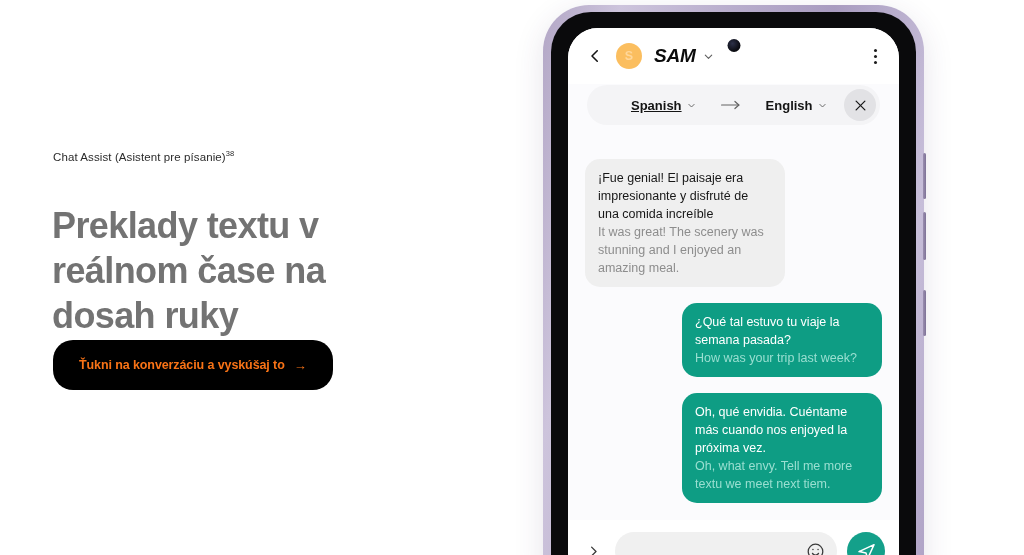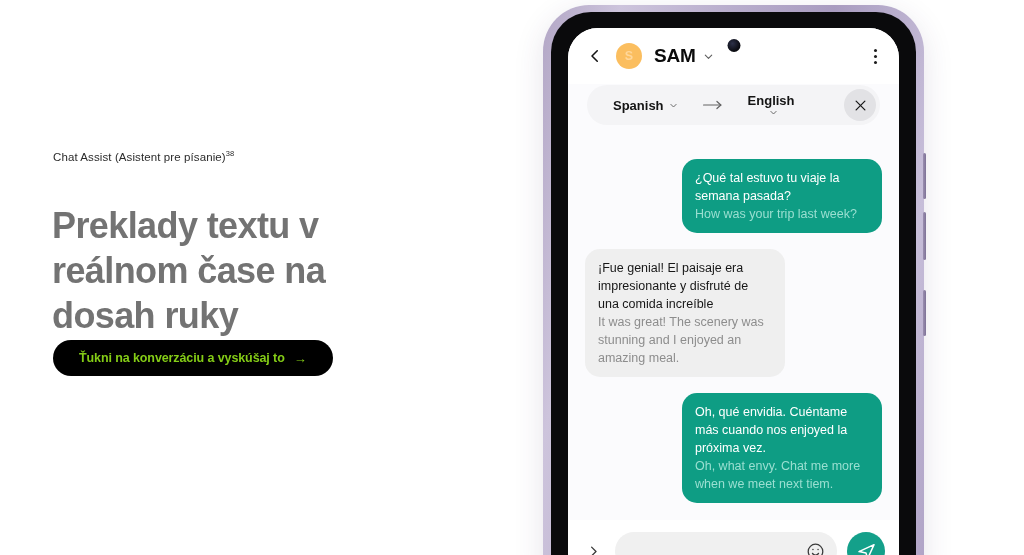--- a/index.html
+++ b/index.html
@@ -23,23 +23,23 @@
     font-weight:400;white-space:nowrap;
   }
   .eyebrow sup{font-size:7.5px;vertical-align:super;}
   .headline{
     position:absolute;left:52px;top:155px;width:340px;
     font-size:36px;line-height:45px;
     font-weight:700;color:#737373;letter-spacing:-.6px;
   }
   .cta-button{
     position:absolute;left:53px;top:316px;
-    height:36px;padding:0 26px;
+    height:50px;padding:0 26px;
     display:inline-flex;align-items:center;justify-content:center;
-    background:#000000;color:#84cc16;
+    background:#000000;color:#f97316;
     border:none;border-radius:20px;
     font-family:"Liberation Sans", sans-serif;
     font-size:12.5px;font-weight:700;letter-spacing:-.1px;
     white-space:nowrap;cursor:pointer;
   }
   .cta-arrow{margin-left:9px;font-weight:400;font-size:13px;}
 
   
   .phone-wrap{
     position:absolute;left:543px;top:5px;
@@ -86,42 +86,43 @@
   }
   .avatar{
     width:26px;height:26px;border-radius:50%;
     background:#fbbe5f;color:#ffd79a;
     display:flex;align-items:center;justify-content:center;
     font-size:12.5px;font-weight:600;flex:0 0 auto;
   }
   .contact-name{
     margin-left:12px;font-size:19px;font-weight:700;color:#0b0b0b;
     letter-spacing:-.2px;
+    font-style:italic;
   }
   .chev-sm{
     margin-left:7px;width:11px;height:11px;opacity:.75;flex:0 0 auto;
   }
   .kebab{
     margin-left:auto;display:flex;flex-direction:column;gap:3px;
     cursor:pointer;padding:4px;
   }
   .kebab i{display:block;width:3px;height:3px;border-radius:50%;background:#1b1b1b;}
 
   
   .translate-bar{
     position:absolute;left:19px;right:19px;top:57px;height:40px;
     background:#f4f4f6;border-radius:21px;
     display:flex;align-items:center;box-sizing:border-box;
   }
   .lang{
     display:flex;align-items:center;font-size:13px;font-weight:700;color:#141414;
     cursor:pointer;
   }
-  .lang.src{margin-left:26px;}
-  .lang.dst{margin-left:0;flex-direction:column;}
+  .lang.src{margin-left:44px;text-decoration:underline;}
+  .lang.dst{margin-left:0;}
   .lang .chev-sm{margin-left:5px;width:9px;height:9px;opacity:.7;}
   .arrow-mid{
     flex:0 0 auto;margin:0 24px;width:22px;height:12px;opacity:.72;
   }
   .close-circle{
     margin-left:auto;margin-right:4px;
     width:32px;height:32px;border-radius:50%;background:#e2e2e5;
     display:flex;align-items:center;justify-content:center;cursor:pointer;
     flex:0 0 auto;
   }
@@ -246,38 +247,38 @@
           <div class="close-circle">
             <svg width="15" height="15" viewBox="0 0 24 24" fill="none" stroke="#1c1c1c" stroke-width="2.1" stroke-linecap="round">
               <line x1="5" y1="5" x2="19" y2="19"></line>
               <line x1="19" y1="5" x2="5" y2="19"></line>
             </svg>
           </div>
         </div>
 
         <div class="messages">
 
+          <div class="row in">
+            <div class="bubble in">
+              <span class="primary">¡Fue genial! El paisaje era impresionante y disfruté de una comida increíble</span>
+              <span class="secondary">It was great! The scenery was stunning and I enjoyed an amazing meal.</span>
+            </div>
+          </div>
+
           <div class="row out">
             <div class="bubble out">
               <span class="primary">¿Qué tal estuvo tu viaje la semana pasada?</span>
               <span class="secondary">How was your trip last week?</span>
             </div>
           </div>
 
-          <div class="row in">
-            <div class="bubble in">
-              <span class="primary">¡Fue genial! El paisaje era impresionante y disfruté de una comida increíble</span>
-              <span class="secondary">It was great! The scenery was stunning and I enjoyed an amazing meal.</span>
-            </div>
-          </div>
-
           <div class="row out">
             <div class="bubble out">
               <span class="primary">Oh, qué envidia. Cuéntame más cuando nos enjoyed la próxima vez.</span>
-              <span class="secondary">Oh, what envy. Chat me more when we meet next tiem.</span>
+              <span class="secondary">Oh, what envy. Tell me more textu we meet next tiem.</span>
             </div>
           </div>
 
         </div>
 
         <div class="input-bar">
 
           <svg class="chev-right" viewBox="0 0 24 24" fill="none" stroke="#3a3a3a" stroke-width="2.1" stroke-linecap="round" stroke-linejoin="round">
             <polyline points="9 5 16 12 9 19"></polyline>
           </svg>

